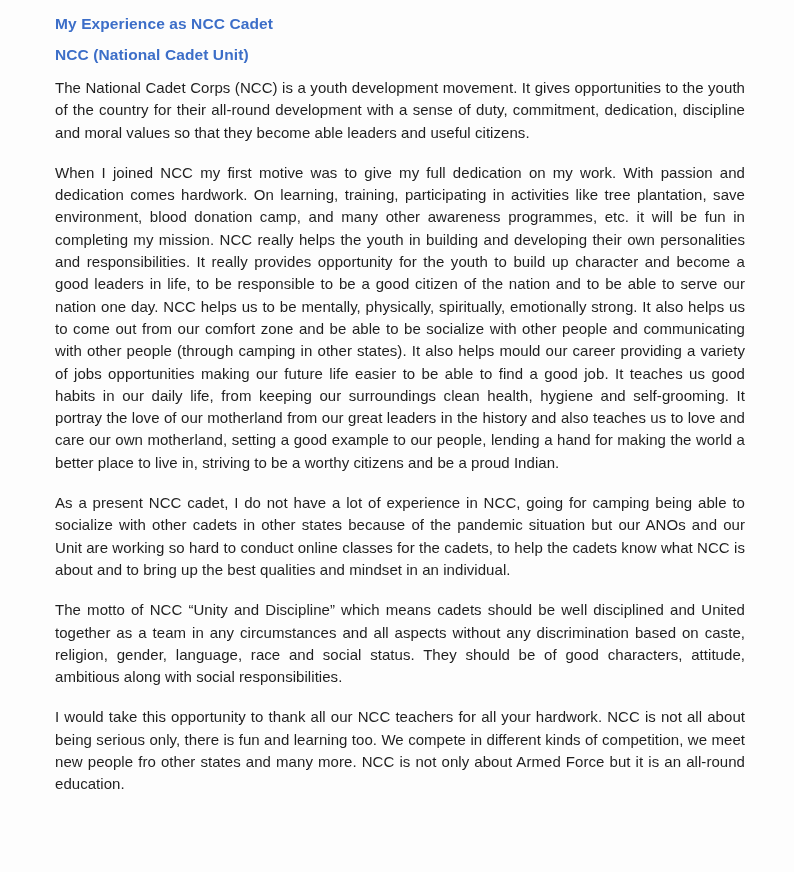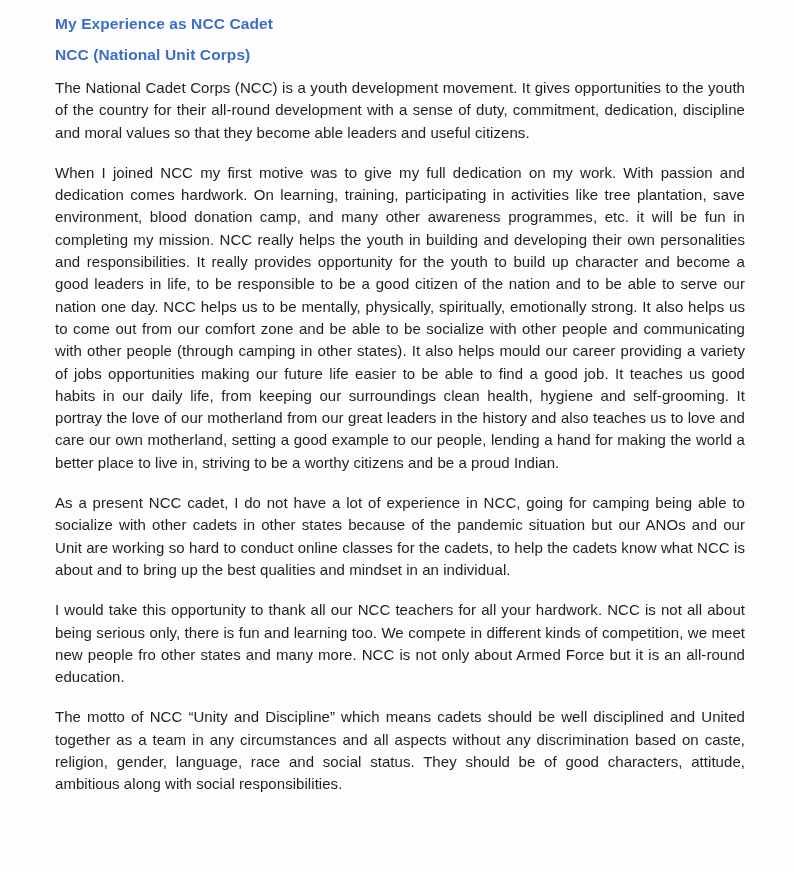--- a/index.html
+++ b/index.html
@@ -43,27 +43,27 @@
     height: 66px;
   }
 </style>
 </head>
 <body>
 
 <div class="page">
 
   <h1 class="doc-title">My Experience as NCC Cadet</h1>
 
-  <h2 class="doc-subtitle">NCC (National Unit Corps)</h2>
+  <h2 class="doc-subtitle">NCC (National Cadet Unit)</h2>
 
   <p class="essay-paragraph">The National Cadet Corps (NCC) is a youth development movement. It gives opportunities to the youth of the country for their all-round development with a sense of duty, commitment, dedication, discipline and moral values so that they become able leaders and useful citizens.</p>
 
   <p class="essay-paragraph">When I joined NCC my first motive was to give my full dedication on my work. With passion and dedication comes hardwork. On learning, training, participating in activities like tree plantation, save environment, blood donation camp, and many other awareness programmes, etc. it will be fun in completing my mission. NCC really helps the youth in building and developing their own personalities and responsibilities. It really provides opportunity for the youth to build up character and become a good leaders in life, to be responsible to be a good citizen of the nation and to be able to serve our nation one day. NCC helps us to be mentally, physically, spiritually, emotionally strong. It also helps us to come out from our comfort zone and be able to be socialize with other people and communicating with other people (through camping in other states). It also helps mould our career providing a variety of jobs opportunities making our future life easier to be able to find a good job. It teaches us good habits in  our daily life, from keeping our surroundings clean health, hygiene and self-grooming. It portray the love of our motherland from our great leaders in the history and also teaches us to love and care our own motherland, setting a good example to our people, lending a hand for making the world a better place to live in, striving to be a worthy citizens and be a proud Indian.</p>
 
   <p class="essay-paragraph">As a present NCC cadet, I do not have a lot of experience in NCC, going for camping being able to socialize with other cadets in other states because of the pandemic situation but our ANOs and our Unit are working so hard to conduct online classes for the cadets, to help the cadets know what NCC is about and to bring up the best qualities and mindset in an individual.</p>
 
+  <p class="essay-paragraph">The motto of NCC “Unity and Discipline” which means cadets should be well disciplined and United together as a team in any circumstances and all aspects without any discrimination based on caste, religion, gender, language, race and social status. They should be of good characters, attitude, ambitious along with social responsibilities.</p>
+
   <p class="essay-paragraph">I would take this opportunity to thank all our NCC teachers for all your hardwork. NCC is not all about being serious only, there is fun and learning too. We compete in different kinds of competition, we meet new people fro other states and many more. NCC is not only about Armed Force but it is an all-round education.</p>
-
-  <p class="essay-paragraph">The motto of NCC “Unity and Discipline” which means cadets should be well disciplined and United together as a team in any circumstances and all aspects without any discrimination based on caste, religion, gender, language, race and social status. They should be of good characters, attitude, ambitious along with social responsibilities.</p>
 
   <div class="closing-spacer"></div>
 
 </div>
 
 </body></html>

